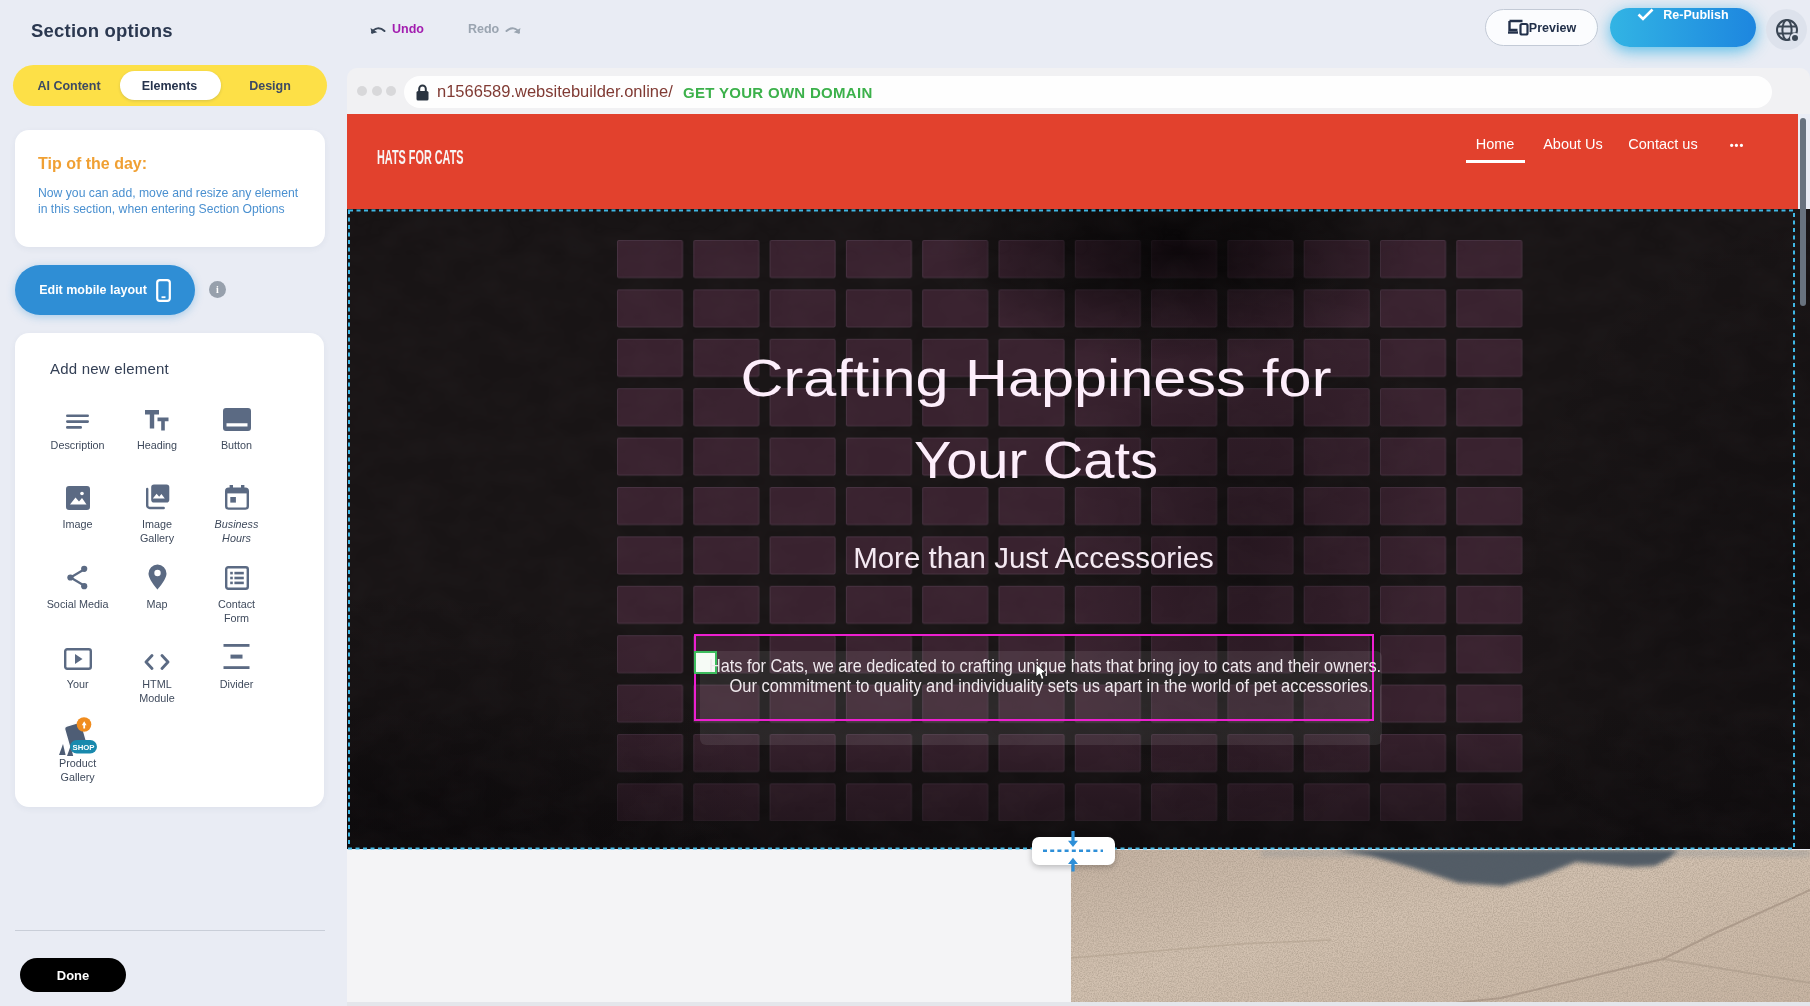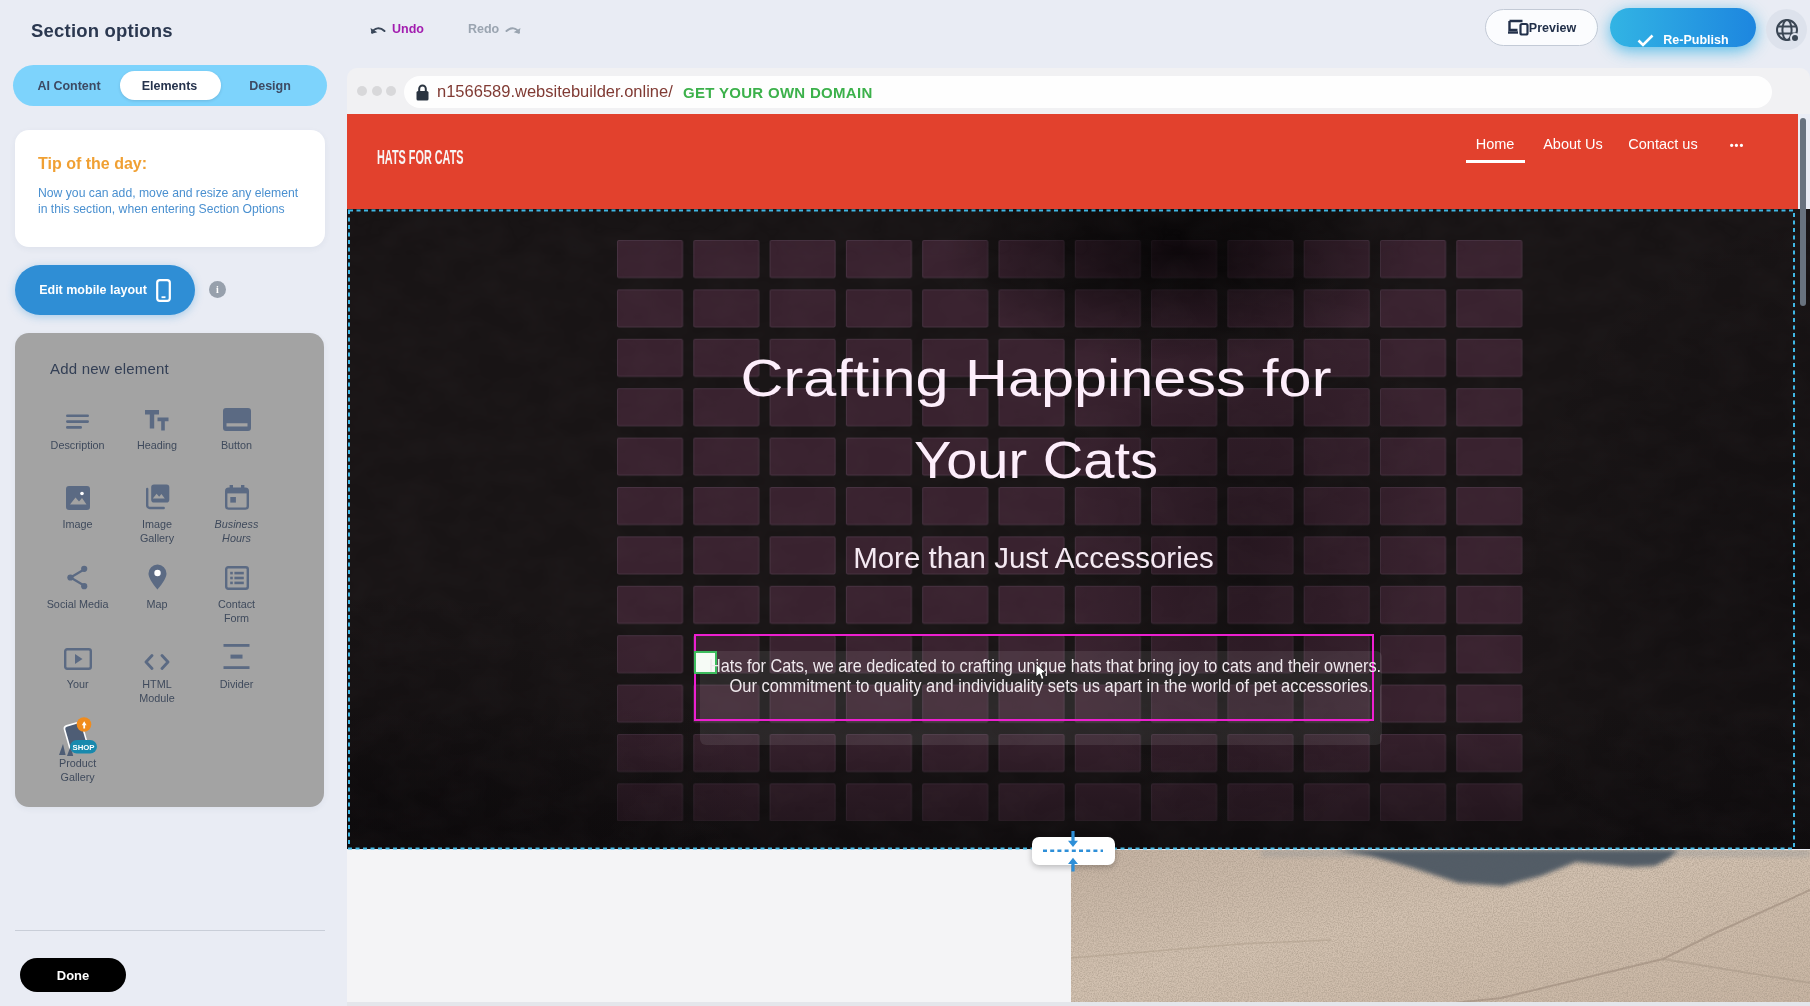--- a/index.html
+++ b/index.html
@@ -9,41 +9,41 @@
 
 
 #title { left:31px; top:20px; font-size:18.5px; font-weight:bold; color:#2b3850; letter-spacing:0.2px; }
 #undoredo { left:370px; top:20px; height:18px; display:flex; align-items:center; gap:6px; }
 #undoredo .lbl { font-size:12.5px; font-weight:bold; }
 #btn-preview { left:1485px; top:9px; width:113px; height:37px; border:1px solid #c3cad6;
   border-radius:19px; background:#fbfcfe; display:flex; align-items:center; justify-content:center; gap:0; }
 #btn-preview span { font-size:12.5px; font-weight:bold; color:#22304a; }
 #btn-republish { left:1610px; top:8px; width:146px; height:39px; border-radius:20px;
   background:linear-gradient(90deg,#32b4e4,#1d86df); box-shadow:0 4px 16px rgba(41,174,227,0.75);
-  display:flex; align-items:flex-end; justify-content:center; gap:9px; }
+  display:flex; align-items:flex-start; justify-content:center; gap:9px; }
 #btn-republish span { font-size:12.5px; font-weight:bold; color:#fff; }
 #globe { left:1766px; top:9px; width:41px; height:41px; border-radius:50%; background:#dde2ec;
   display:flex; align-items:center; justify-content:center; }
 
 
-#tabbar { left:13px; top:65px; width:314px; height:41px; border-radius:21px; background:#7dd3fc; }
+#tabbar { left:13px; top:65px; width:314px; height:41px; border-radius:21px; background:#fde047; }
 #tabbar .tab { position:absolute; top:0; height:41px; display:flex; align-items:center; justify-content:center;
   font-size:12.5px; font-weight:bold; color:#3d4a63; }
 #tab-pill { position:absolute; left:106.5px; top:6px; width:101px; height:29px; border-radius:15px; background:#fff;
   box-shadow:0 1px 3px rgba(40,60,90,0.18); }
 #tipcard { left:15px; top:130px; width:310px; height:117px; background:#fff; border-radius:14px;
   box-shadow:0 2px 6px rgba(50,70,110,0.06); }
 #tipcard h3 { position:absolute; left:23px; top:25px; font-size:16px; color:#f0a033; }
 #tipcard p { position:absolute; left:23px; top:56px; width:290px; font-size:12.2px; line-height:15.7px; color:#4a90d0; }
 #btn-mobile { left:15px; top:265px; width:180px; height:50px; border-radius:25px; background:#2f8ed5;
   display:flex; align-items:center; justify-content:center; gap:9px; box-shadow:0 2px 8px rgba(47,142,213,0.35); }
 #btn-mobile span { font-size:12.5px; font-weight:bold; color:#fff; }
 #info-i { left:209px; top:281px; width:17px; height:17px; border-radius:50%; background:#97a0ac;
   display:flex; align-items:center; justify-content:center; color:#fff; font-size:10px; font-weight:bold; font-family:"Liberation Serif",serif; }
-#addcard { left:15px; top:333px; width:309px; height:474px; background:#a3a3a3; border-radius:14px;
+#addcard { left:15px; top:333px; width:309px; height:474px; background:#ffffff; border-radius:14px;
   box-shadow:0 2px 6px rgba(50,70,110,0.06); }
 #addcard h2 { position:absolute; left:35px; top:27px; font-size:15px; font-weight:normal; color:#333f55; letter-spacing:0.2px; }
 .el { position:absolute; width:86px; text-align:center; }
 .el .ic { height:26px; display:flex; align-items:flex-end; justify-content:center; }
 .el .lb { margin-top:7px; font-size:10.8px; line-height:14.3px; color:#3f4a5c; }
 #divline { left:15px; top:930px; width:310px; height:1px; background:#c9ced8; }
 #btn-done { left:20px; top:958px; width:106px; height:34px; border-radius:17px; background:#000000;
   display:flex; align-items:center; justify-content:center; }
 #btn-done span { font-size:13px; font-weight:bold; color:#fff; }
 

